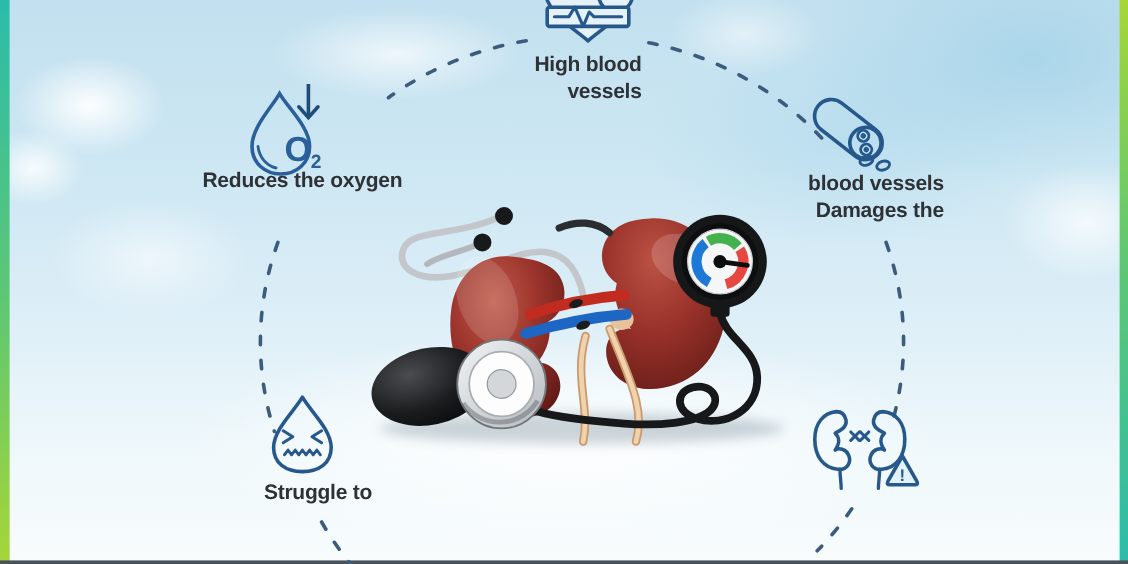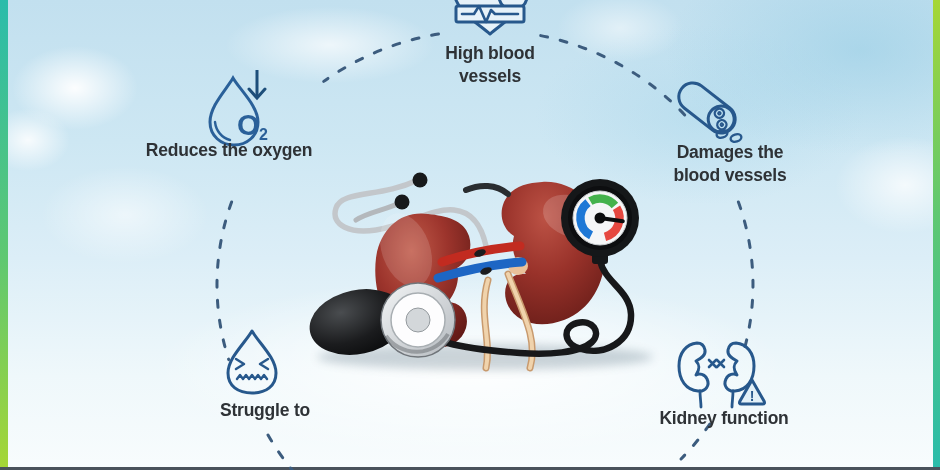--- a/index.html
+++ b/index.html
@@ -18,21 +18,21 @@
       radial-gradient(220px 120px at 700px 115px, rgba(160,210,232,.38), rgba(160,210,232,0) 75%),
       linear-gradient(180deg,#c2e0ef 0%,#cde7f3 30%,#dceef7 55%,#eff8fb 80%,#f8fcfd 100%);
   }
   .stripe{position:absolute;top:0;bottom:0;}
   .stripe-left{left:0;width:8px;background:linear-gradient(180deg,#2abcab 0%,#5fc871 55%,#a6d636 100%);}
   .stripe-right{right:0;width:7px;background:linear-gradient(180deg,#a6d636 0%,#5fc871 45%,#2abcab 100%);}
   .bottom-line{position:absolute;left:0;right:0;bottom:0;height:3px;background:#49525b;}
   .dash-layer,.art-layer{position:absolute;pointer-events:none;}
   .dash-layer{left:0;top:0;}
   .node-label{
-    position:absolute;transform:translateX(-50%);text-align:center;
+    position:absolute;transform:translateX(-50%);text-align:right;
     font-weight:700;font-size:17.5px;line-height:23px;color:#2e3236;
     letter-spacing:-0.2px;white-space:nowrap;
   }
   .icon{position:absolute;}
 </style>
 </head>
 <body>
 
 <div class="canvas">
 
@@ -67,41 +67,41 @@
   <svg class="icon" style="left:200px;top:70px;" width="95" height="85" viewBox="0 0 95 85">
     <g fill="none" stroke="#2a6099" stroke-width="3" stroke-linecap="round">
       <path d="M33,8 C40,20 58,36 58,52 C58,66 47,75 34,75 C21,75 10,66 10,52 C10,36 26,20 33,8 Z"></path>
       <path d="M15,52 C16,61 22,68 30,70" stroke-width="2.4"></path>
       <path d="M57,0 L57,26" stroke="#1d4e7a"></path>
       <path d="M49,19 L57,28 L65,19" stroke="#1d4e7a" fill="none"></path>
     </g>
     <text x="37" y="64.5" font-size="29" font-weight="600" fill="#2a6099">O</text>
     <text x="59" y="70" font-size="16" font-weight="600" fill="#2a6099">2</text>
   </svg>
-  <div class="node-label" style="left:229px;top:139px;">
+  <div class="node-label" style="left:252px;top:139px;">
     <div>Reduces the oxygen</div>
   </div>
 
   <svg class="icon" style="left:672px;top:78px;" width="90" height="70" viewBox="0 0 90 70">
     <g fill="none" stroke="#27588c" stroke-width="3" stroke-linecap="round">
       <g transform="rotate(38 35 30)">
         <rect x="3" y="16" width="64" height="28" rx="14"></rect>
         <circle cx="53" cy="30" r="13"></circle>
         <circle cx="48" cy="26.5" r="4.6" stroke-width="2.4"></circle>
         <circle cx="48" cy="26.5" r="1.2" stroke-width="2"></circle>
         <circle cx="57" cy="34" r="4.6" stroke-width="2.4"></circle>
         <circle cx="57" cy="34" r="1.2" stroke-width="2"></circle>
       </g>
       <ellipse cx="50" cy="56" rx="5.5" ry="3.6" transform="rotate(-18 50 56)" stroke-width="2.4"></ellipse>
       <ellipse cx="64" cy="60" rx="5.5" ry="3.6" transform="rotate(-18 64 60)" stroke-width="2.4"></ellipse>
     </g>
   </svg>
   <div class="node-label" style="left:730px;top:141px;">
+    <div>blood vessels</div>
     <div>Damages the</div>
-    <div>blood vessels</div>
   </div>
 
   <svg class="icon" style="left:220px;top:328px;" width="65" height="68" viewBox="0 0 65 68">
     <g fill="none" stroke="#27588c" stroke-width="3" stroke-linecap="round" stroke-linejoin="round">
       <path d="M32,3 C39,15 56,30 56,45 C56,58 46,65 32,65 C18,65 8,58 8,45 C8,30 25,15 32,3 Z"></path>
       <path d="M16,31 L24,36 L16,41" stroke-width="2.5"></path>
       <path d="M48,31 L40,36 L48,41" stroke-width="2.5"></path>
       <polyline points="17,51 20,47 23,51 26,47 29,51 32,47 35,51 38,47 41,51 44,47 47,51" stroke-width="2.4"></polyline>
     </g>
   </svg>
@@ -115,21 +115,20 @@
       <path d="M60,3 C71,4 78,13 78,26 C78,40 71,50 59,51 C51,52 47,45 50,39 C52,34 58,33 61,35 C57,29 57,25 61,21 C57,19 51,16 52,10 C53,5 56,3 60,3 Z"></path>
       <path d="M33,20 L40,27 M40,20 L33,27" stroke-width="2.6"></path>
       <path d="M48,20 L41,27 M41,20 L48,27" stroke-width="2.6"></path>
       <path d="M24,51 C24,58 25,62 25,67" stroke-width="2.8"></path>
       <path d="M57,51 C57,58 56,62 56,67" stroke-width="2.8"></path>
     </g>
     <path d="M76,40 L88,61 Q89.5,64 86.5,64 L65.5,64 Q62.5,64 64,61 Z" fill="#e3f1f8" stroke="#27588c" stroke-width="3" stroke-linejoin="round"></path>
     <text x="76" y="61" font-size="14" font-weight="700" fill="#27588c" text-anchor="middle">!</text>
   </svg>
   <div class="node-label" style="left:724px;top:407px;">
-    <div>Kidney function</div>
   </div>
 
   <svg class="art-layer" style="left:280px;top:150px;" width="400" height="230" viewBox="0 0 400 230">
     <defs>
       <filter id="soft" x="-50%" y="-50%" width="200%" height="200%">
           <feGaussianBlur stdDeviation="5"></feGaussianBlur>
         </filter>
       <radialGradient id="kidL" cx="38%" cy="28%" r="85%">
         <stop offset="0%" stop-color="#c05a49"></stop>
           <stop offset="45%" stop-color="#9c342c"></stop>

